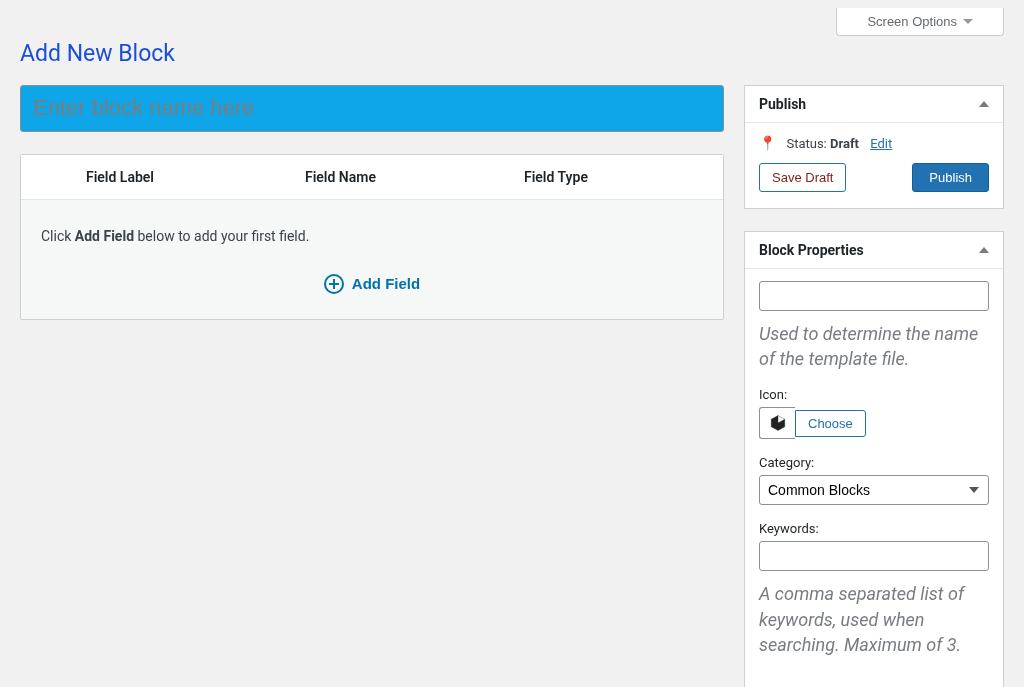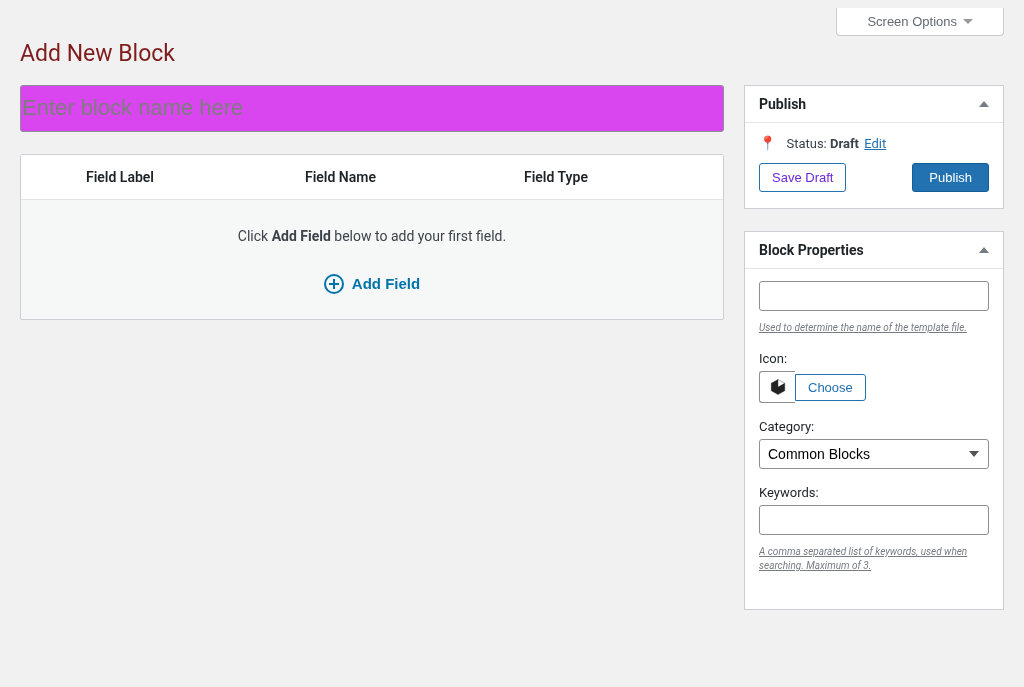--- a/index.html
+++ b/index.html
@@ -28,34 +28,34 @@
       display: inline-block;
       width: 0; height: 0;
       border-left: 5px solid transparent;
       border-right: 5px solid transparent;
       border-top: 5px solid #999;
     }
     h1.page-title {
       font-size: 23px;
       font-weight: 400;
       margin: 4px 0 18px 0;
-      color: #7f1d1d;
+      color: #1d4ed8;
     }
     .columns { display: flex; gap: 20px; align-items: flex-start; }
     .col-main { flex: 1; }
     .col-side { width: 260px; flex-shrink: 0; }
 
     .title-input {
       width: 100%;
-      padding: 8px 1px;
+      padding: 8px 12px;
       font-size: 22px;
       line-height: 1.3;
       border: 1px solid #8c8f94;
       border-radius: 3px;
-      background: #d946ef;
+      background: #0ea5e9;
       color: #333;
     }
     .title-input::placeholder { color: #7d7d7d; }
 
     .fields-table {
       margin-top: 22px;
       background: #f6f7f7;
       border: 1px solid #ccd0d4;
       border-radius: 2px;
     }
@@ -65,21 +65,21 @@
       border-bottom: 1px solid #e5e5e5;
       font-weight: 600;
       font-size: 14px;
       color: #1d2327;
     }
     .fields-header .col {
       padding: 14px 20px;
       flex: 1;
     }
     .fields-header .col:first-child { padding-left: 65px; flex: 1; }
-    .empty-state { padding: 28px 20px 16px 20px; text-align: center; color: #3c434a; font-size: 14px; }
+    .empty-state { padding: 28px 20px 16px 20px; text-align: left; color: #3c434a; font-size: 14px; }
     .empty-state b { font-weight: 700; }
     .add-field-row { padding: 14px 20px 22px 20px; text-align: center; }
     .add-field-btn {
       display: inline-flex;
       align-items: center;
       gap: 8px;
       color: #0073aa;
       font-weight: 700;
       font-size: 15px;
       background: none;
@@ -125,26 +125,26 @@
       border-left: 5px solid transparent;
       border-right: 5px solid transparent;
       border-bottom: 6px solid #787c82;
       cursor: pointer;
     }
     .postbox-body { padding: 12px 14px 16px 14px; }
 
     .status-row { display: flex; align-items: center; gap: 10px; font-size: 13px; color: #3c434a; margin-bottom: 12px; }
     .pin-icon { color: #8c8f94; font-size: 14px; }
     .status-row .val { font-weight: 700; }
-    .status-row a { color: #2271b1; text-decoration: underline; margin-left: 2px; font-weight: 400; }
+    .status-row a { color: #2271b1; text-decoration: underline; margin-left: 8px; font-weight: 400; }
     .publish-actions { display: flex; justify-content: space-between; align-items: center; margin-top: 8px; }
     .btn-secondary {
       border: 1px solid #2271b1;
       background: #fff;
-      color: #6d28d9;
+      color: #7f1d1d;
       padding: 6px 12px;
       border-radius: 3px;
       cursor: pointer;
       font-size: 13px;
     }
     .btn-primary {
       border: 1px solid #135e96;
       background: #2271b1;
       color: #fff;
       padding: 6px 16px;
@@ -180,24 +180,23 @@
       transform: translateY(-50%);
       width: 0; height: 0;
       border-left: 5px solid transparent;
       border-right: 5px solid transparent;
       border-top: 6px solid #555;
       pointer-events: none;
     }
     .help-text {
       color: #787c82;
       font-style: italic;
-      font-size: 10px;
+      font-size: 18px;
       margin-top: 10px;
       line-height: 1.4;
-      text-decoration: underline;
     }
     .prop-group { margin-bottom: 16px; }
     .icon-row { display: flex; align-items: center; }
     .icon-preview {
       width: 36px; height: 32px;
       border: 1px solid #8c8f94;
       border-right: none;
       border-radius: 3px 0 0 3px;
       display: flex; align-items: center; justify-content: center;
       background: #fff;

